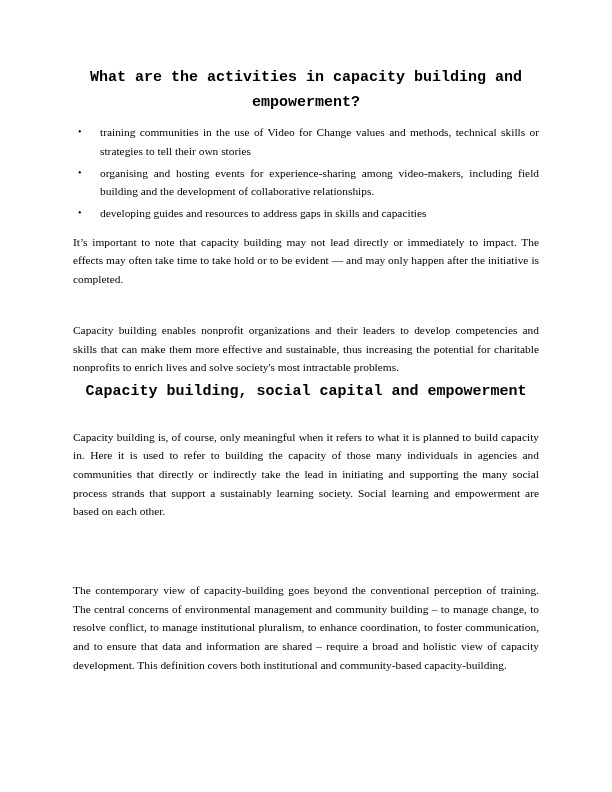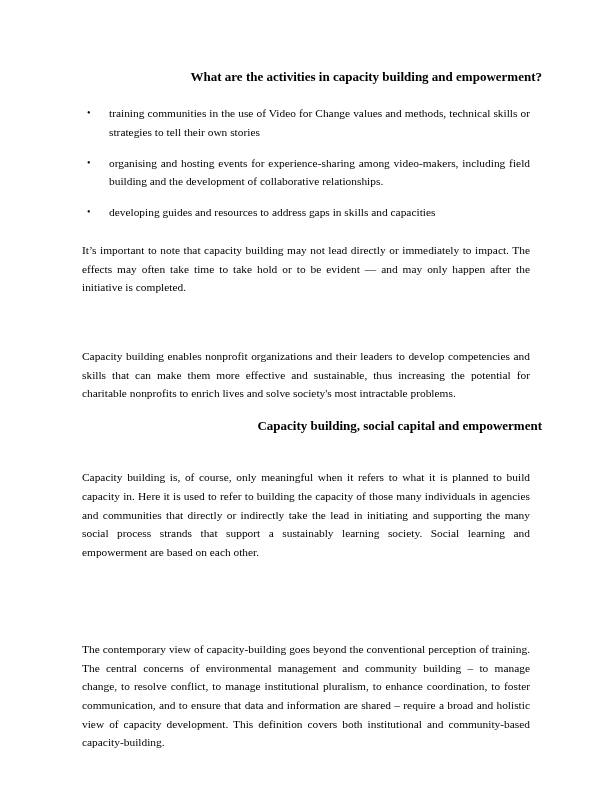--- a/index.html
+++ b/index.html
@@ -25,28 +25,29 @@
   .content {
     position: absolute;
     left: 70px;
     top: 66px;
     width: 472px;
   }
   p, li {
     font-size: 11.4px;
     line-height: 1.64;
     text-align: justify;
-    margin: 12px;
+    margin: 3px;
   }
   .heading {
     font-weight: bold;
-    font-size: 13px;
+    font-size: 15px;
     line-height: 1.64;
     margin: 0;
-    text-align: right;
+    text-align: center;
+    font-family: Liberation Mono, monospace;
   }
   .gap-sm { height: 5px; }
   .gap-md { height: 13px; }
   .gap-lg { height: 20px; }
   .gap-xl { height: 27px; }
   ul.bullets {
     list-style: none;
     margin: 0;
     padding: 0;
   }

